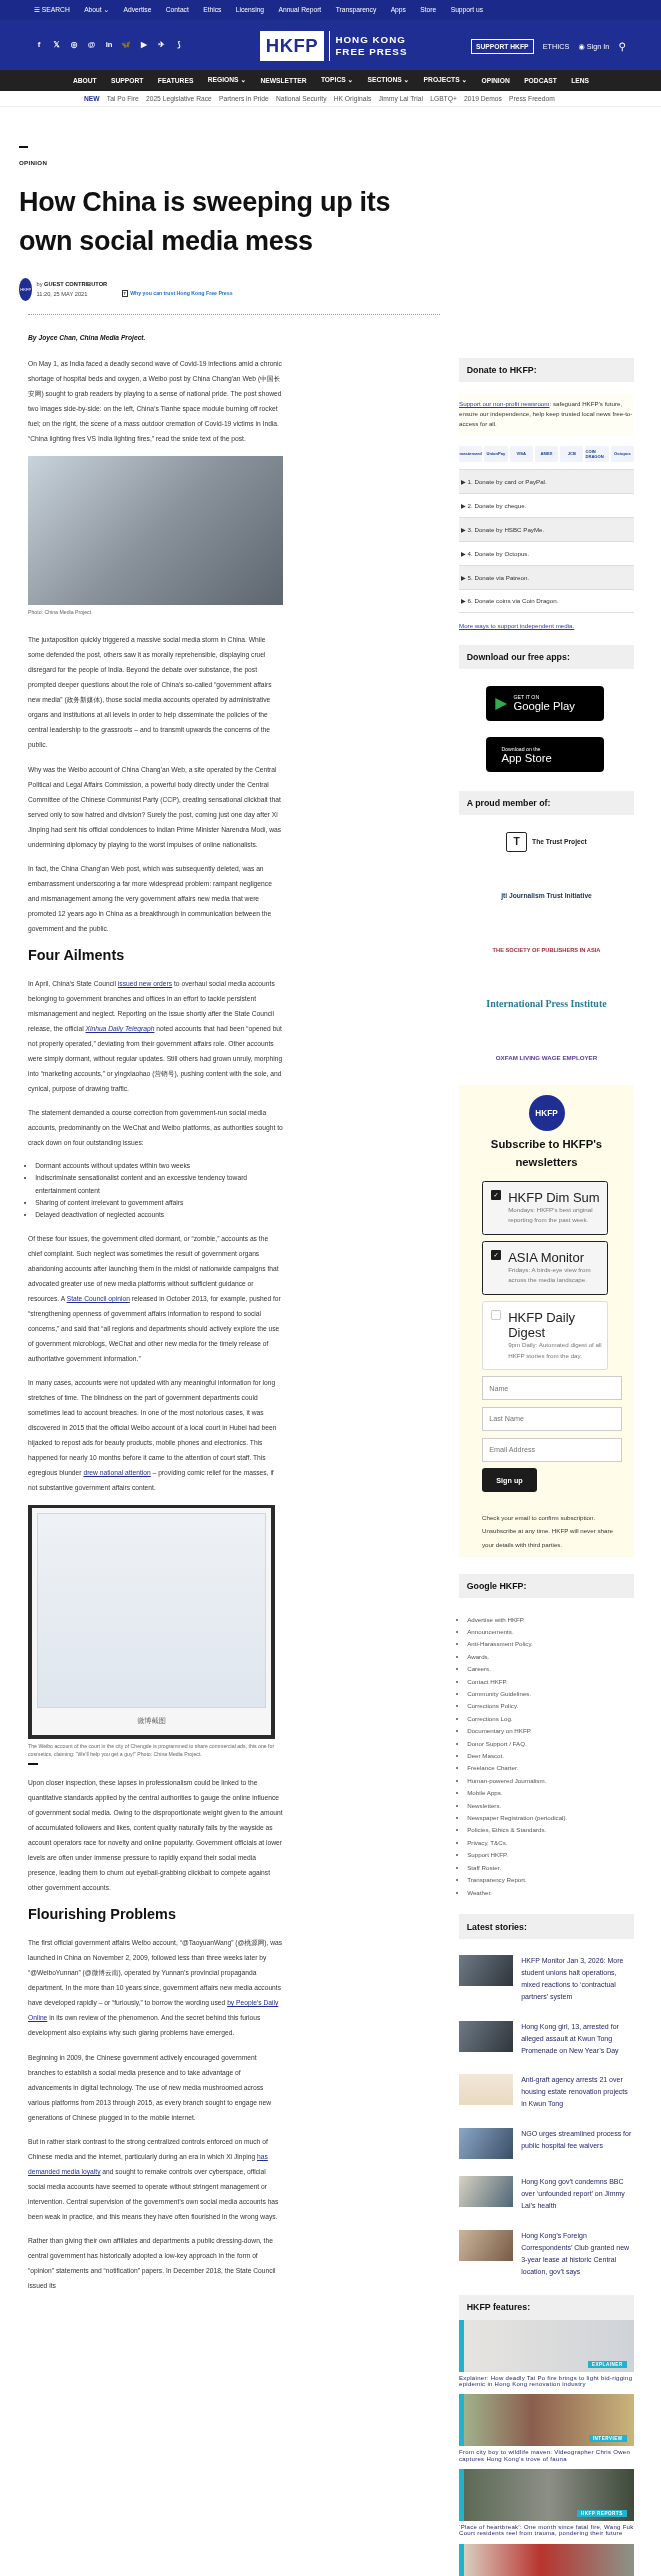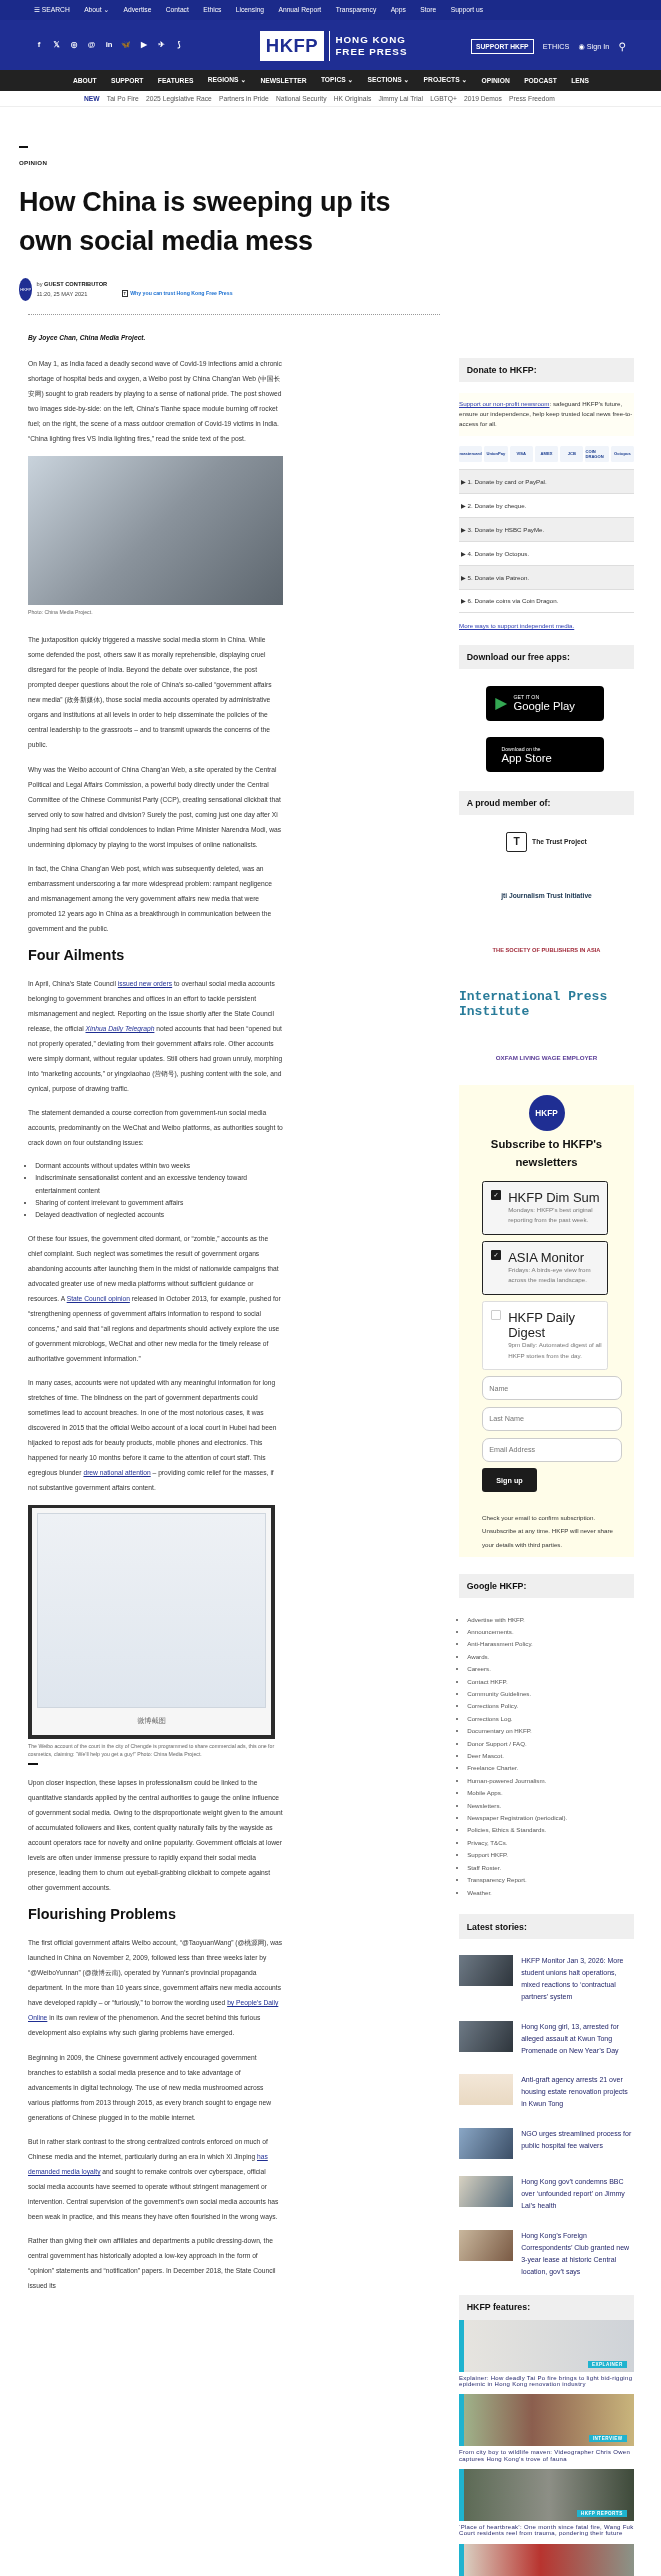--- a/index.html
+++ b/index.html
@@ -61,21 +61,21 @@
 .member .logo-mark{border:1px solid #222;width:20.6px;height:20.6px;display:flex;align-items:center;justify-content:center;margin-right:5.2px;font-size:10.3px;border-radius:2.1px}
 .newsletter{background:#fffde9;padding:10.3px 0 6.2px;width:175px}
 .nl-logo{width:36px;height:36px;border-radius:50%;background:#1f2e93;color:#fff;font-weight:bold;font-size:8.2px;display:flex;align-items:center;justify-content:center;margin:0 auto}
 .nl-title{text-align:center;font-size:11.3px;font-weight:bold;line-height:17.5px;color:#111;margin:5.2px 0 9.3px}
 .nl-opt{margin:0 0 6.2px 23px;width:126px;border:0.5px solid #222;border-radius:2.6px;background:#f5f5f5;padding:8.2px 5.2px 8.2px 8.2px;display:flex;gap:7.2px}
 .nl-opt.off{border-color:#ddd;background:#fff}
 .nl-opt .cb{width:9.8px;height:9.8px;background:#1c1c1c;color:#fff;font-size:6.2px;display:flex;align-items:center;justify-content:center;flex-shrink:0;border-radius:1px}
 .nl-opt.off .cb{background:#fff;border:0.5px solid #ccc}
 .nl-opt .t{font-weight:normal;font-size:13px;color:#222}
 .nl-opt .d{font-size:6.2px;line-height:10.3px;color:#777}
-.nl-input{margin:0 0 6.7px 23px;width:140px;height:24px;border:0.5px solid #ccc;border-radius:7px;background:#fff;padding:0 6.2px;font-size:7.2px;color:#777;font-family:"Liberation Sans",sans-serif}
+.nl-input{margin:0 0 6.7px 23px;width:140px;height:24px;border:0.5px solid #ccc;border-radius:0;background:#fff;padding:0 6.2px;font-size:7.2px;color:#777;font-family:"Liberation Sans",sans-serif}
 .nl-btn{margin-left:23px;width:55px;height:24px;background:#1c1c1c;color:#fff;border-radius:3px;border:0;font-weight:bold;font-size:7.2px;font-family:"Liberation Sans",sans-serif}
 .nl-note{margin:18.5px 15.5px 0 23px;font-size:6.2px;line-height:13.4px;color:#333}
 .about-list{list-style:disc;margin:15.5px 0 15.5px 8.2px;font-size:6.2px;line-height:12.4px;color:#555}
 .story{display:flex;gap:8.2px;margin-bottom:17.5px}
 .story .thumb{width:54px;height:31px;flex-shrink:0;background:linear-gradient(120deg,#6e7a86,#2e353c)}
 .story .t{font-size:7px;line-height:12px;color:#1c1f66}
 .feature{margin-bottom:7.2px}
 .feature .img{width:175px;height:52px;position:relative;border-left:5.2px solid #1fb3cf}
 .feature .tag{position:absolute;right:7.2px;bottom:4.1px;background:#1fb3cf;color:#fff;font-size:4.6px;font-weight:bold;padding:1px 4.1px;letter-spacing:0.5px}
 .feature .t{font-size:6px;line-height:6.2px;color:#1c1f66;margin-top:3.1px;letter-spacing:0.3px}
@@ -248,21 +248,21 @@
   <div class="member">
       <span class="logo-mark">T</span>
       <span>The Trust Project</span>
     </div>
   <div class="member" style="color:#1a3550">
       <span>jti Journalism Trust Initiative</span>
     </div>
   <div class="member" style="color:#a12b3a;font-size:5.7px">
       <span>THE SOCIETY OF PUBLISHERS IN ASIA</span>
     </div>
-  <div class="member" style="color:#2a7c9a;font-family:Liberation Mono, monospace;font-size:13px">
+  <div class="member" style="color:#2a7c9a;font-family:Liberation Serif, serif;font-size:10px">
       <span>International Press Institute</span>
     </div>
   <div class="member" style="color:#5a3c96;font-size:6.2px">
       <span>OXFAM LIVING WAGE EMPLOYER</span>
     </div>
 
   <div class="newsletter">
     <div class="nl-logo">HKFP</div>
     <div class="nl-title">Subscribe to HKFP's newsletters</div>
     <div class="nl-opt">

